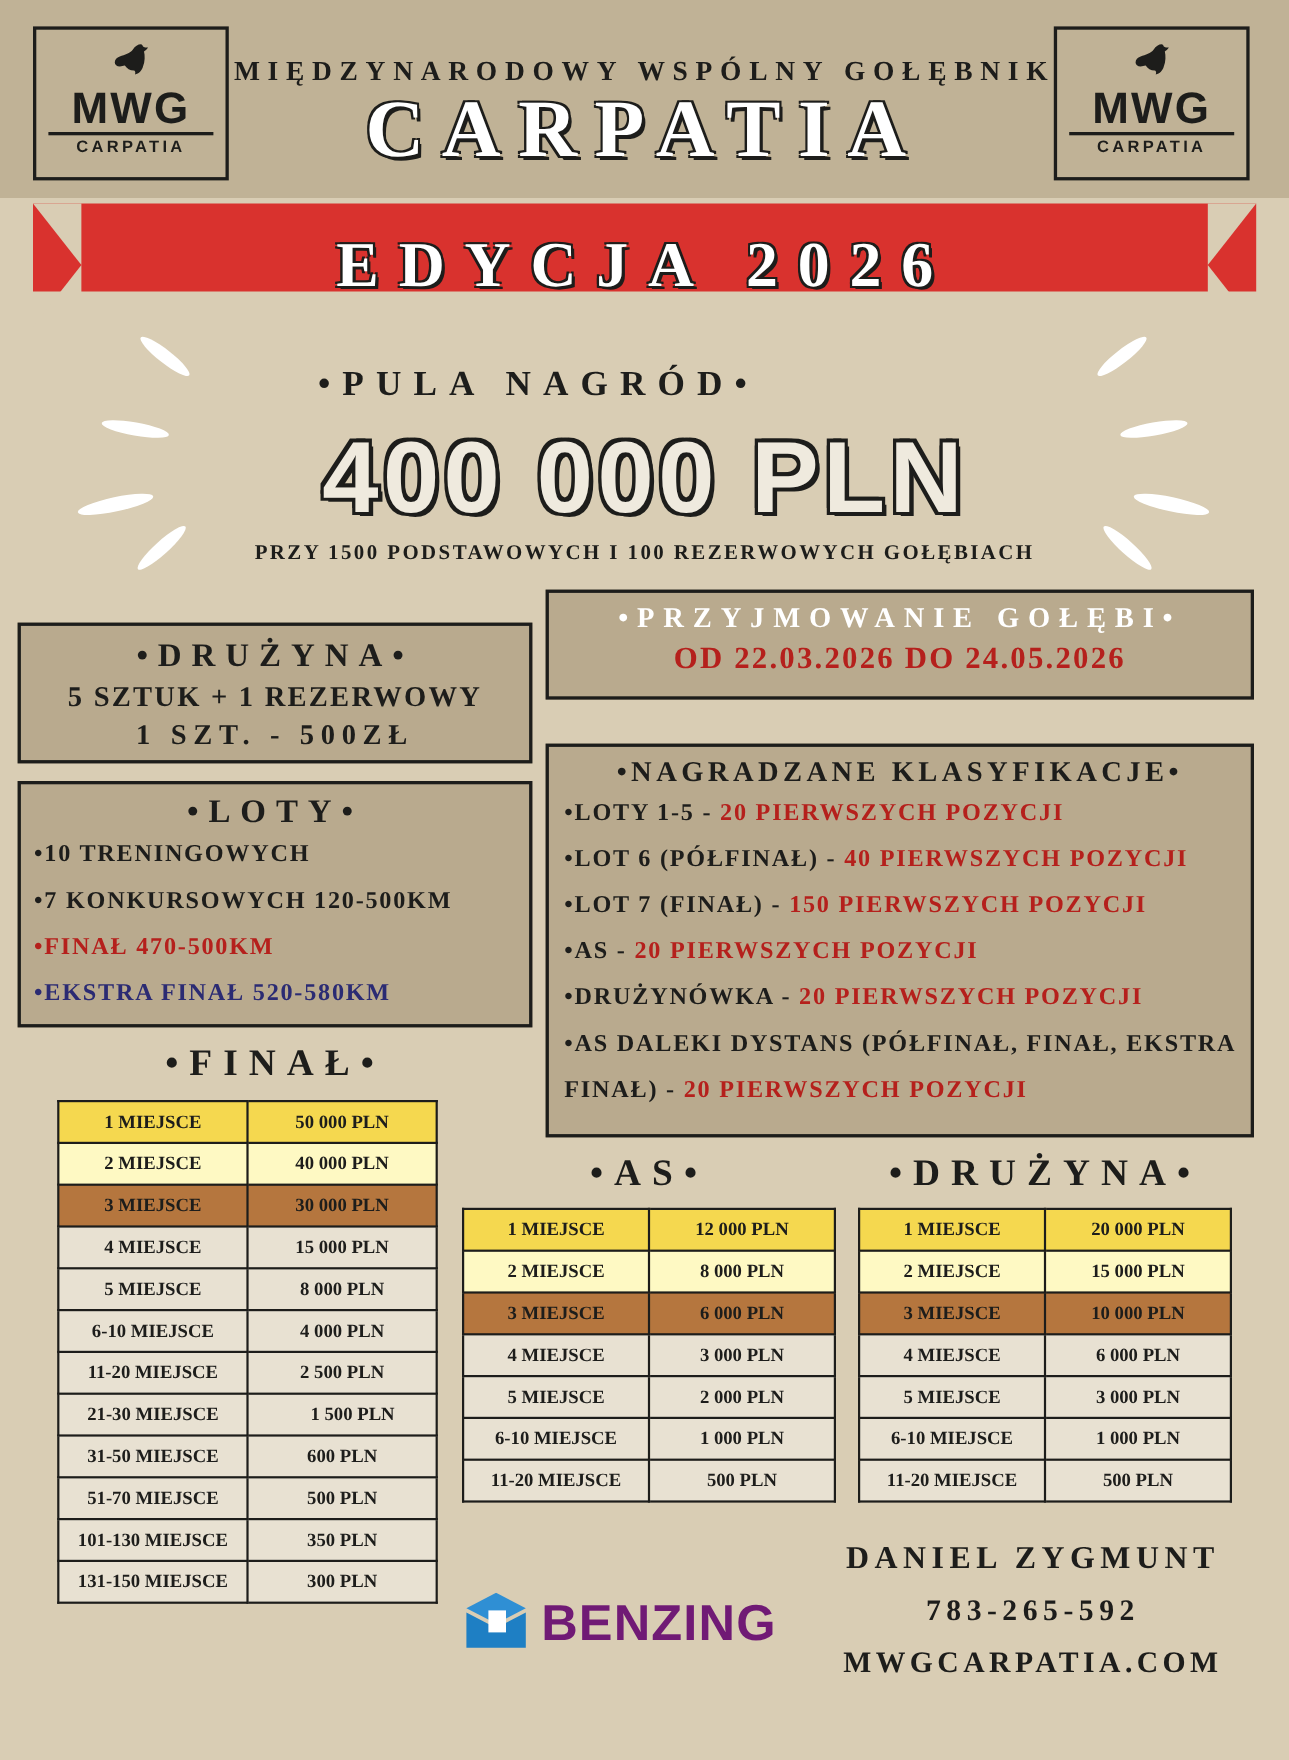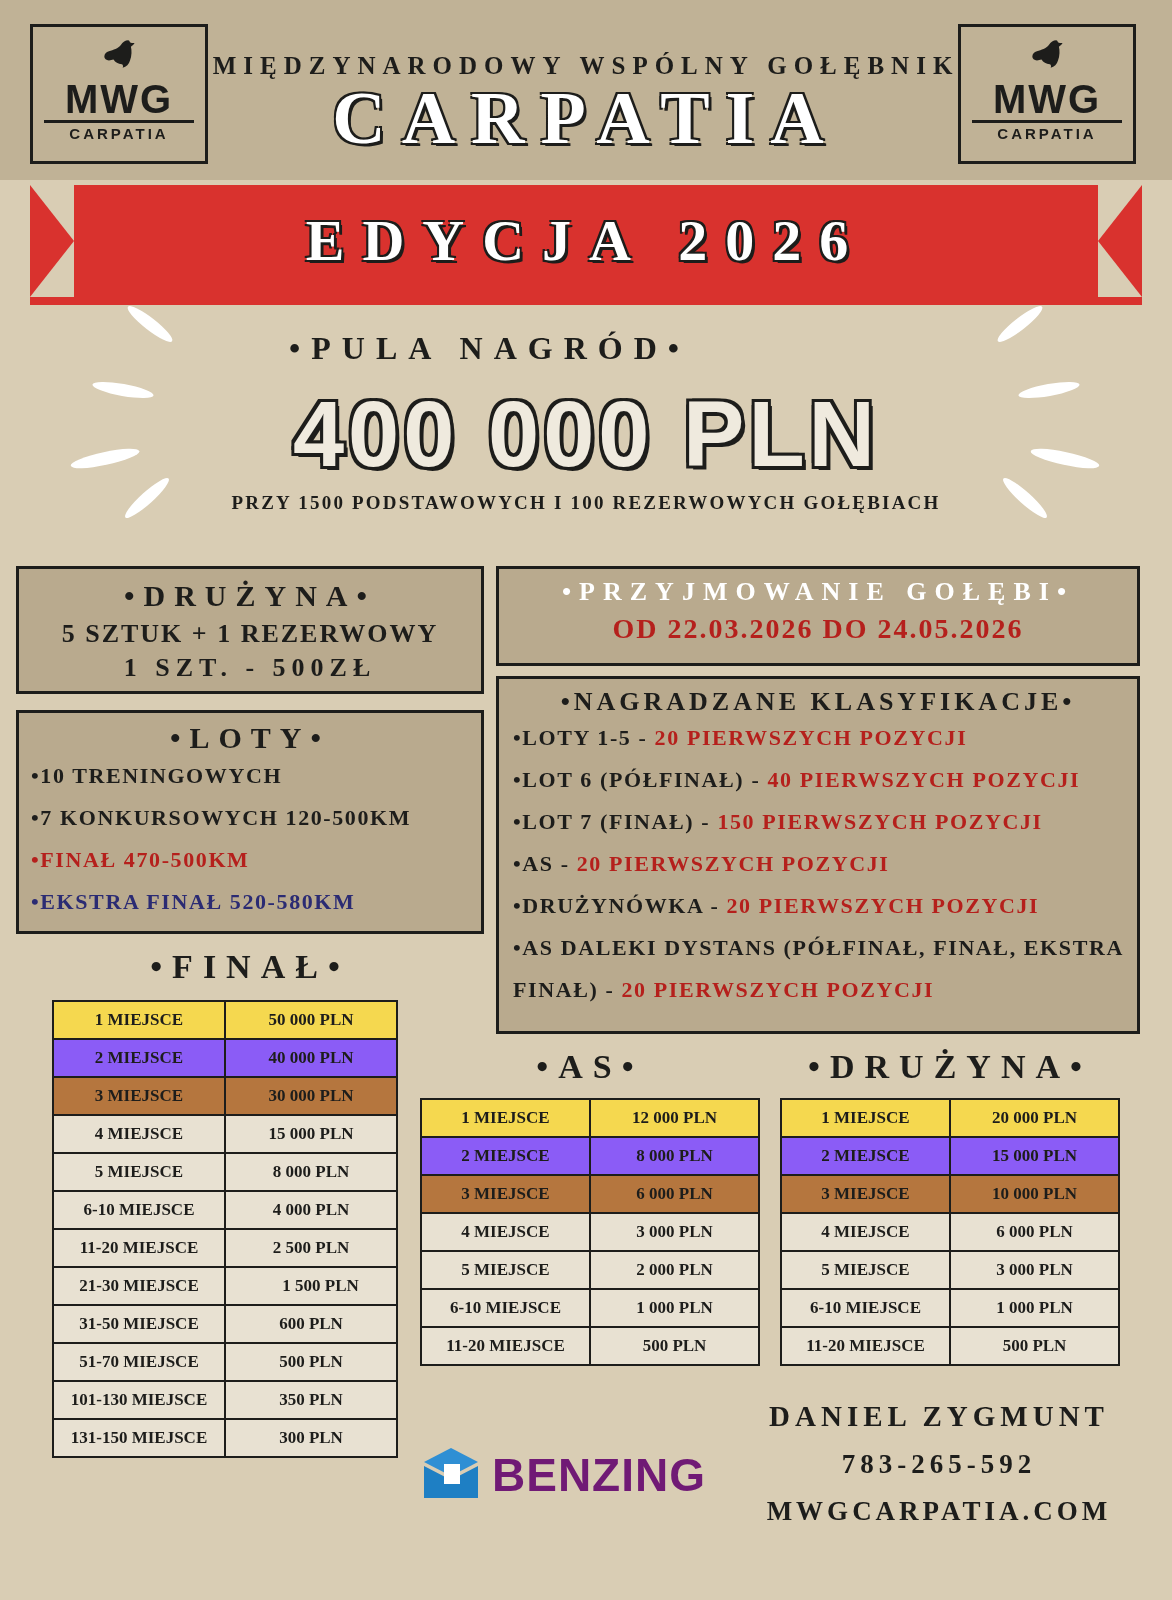--- a/index.html
+++ b/index.html
@@ -42,21 +42,21 @@
     font-size:25px; letter-spacing:7px;
   }
   .maintitle {
     position:absolute; top:78px; left:0; width:1172px; text-align:center;
     font-family:"Liberation Serif", serif; font-weight:bold;
     font-size:74px; letter-spacing:16px; color:#fff;
     text-shadow: 3px 3px 0 #1d1d1b, -2px -2px 0 #1d1d1b, 2px -2px 0 #1d1d1b, -2px 2px 0 #1d1d1b;
     line-height:80px;
   }
   .ribbon {
-    position:absolute; top:185px; left:30px; width:1112px; height:120px;
+    position:absolute; top:185px; left:30px; width:1112px; height:80px;
     background:#d9322e;
   }
   .ribbon:before {
     content:""; position:absolute; left:-0px; top:0; width:0; height:0;
     border-top:56px solid #d9cdb4; border-bottom:56px solid #d9cdb4; border-left:44px solid transparent;
   }
   .ribbon:after {
     content:""; position:absolute; right:0; top:0; width:0; height:0;
     border-top:56px solid #d9cdb4; border-bottom:56px solid #d9cdb4; border-right:44px solid transparent;
   }
@@ -109,21 +109,21 @@
     font-family:"Liberation Serif", serif; font-weight:bold;
     position:absolute;
   }
   table.prize td {
     border:2px solid #1d1d1b;
     text-align:center;
     background:#e8e1d2;
     font-size:17px;
   }
   table.prize tr.gold td { background:#f5d84f; }
-  table.prize tr.silver td { background:#8b5cf6; }
+  table.prize tr.silver td { background:#fef9c3; }
   table.prize tr.bronze td { background:#b5763e; }
 
   .contact {
     position:absolute; left:735px; top:1400px; width:408px; text-align:center;
     font-family:"Liberation Serif", serif; font-weight:bold;
   }
   .contact .nm { font-size:29px; letter-spacing:5px; }
   .contact .ph { font-size:27px; letter-spacing:5px; margin-top:16px; }
   .contact .ws { font-size:27px; letter-spacing:4px; margin-top:16px; }
 
@@ -183,21 +183,21 @@
 </div>
 
 <div class="panel" style="left:16px; top:710px; width:468px; height:224px; padding:8px 12px;">
   <div class="panel-head">•LOTY•</div>
   <div class="bullet-line">•10 TRENINGOWYCH</div>
   <div class="bullet-line">•7 KONKURSOWYCH 120-500KM</div>
   <div class="bullet-line red">•FINAŁ 470-500KM</div>
   <div class="bullet-line navy">•EKSTRA FINAŁ 520-580KM</div>
 </div>
 
-<div class="panel" style="left:496px; top:566px; width:644px; height:100px; padding-top:8px;">
+<div class="panel" style="left:496px; top:536px; width:644px; height:100px; padding-top:8px;">
   <div class="panel-head" style="color:#fff; font-size:26px; letter-spacing:8px;">•PRZYJMOWANIE GOŁĘBI•</div>
   <div class="panel-line red" style="font-size:28px; letter-spacing:2px; margin-top:6px;">OD 22.03.2026 DO 24.05.2026</div>
 </div>
 
 <div class="panel" style="left:496px; top:676px; width:644px; height:358px; padding:8px 14px;">
   <div class="panel-head" style="font-size:26px; letter-spacing:4px;">•NAGRADZANE KLASYFIKACJE•</div>
   <div class="bullet-line">
     <span>•LOTY 1-5 - </span><span class="red">20 PIERWSZYCH POZYCJI</span>
   </div>
   <div class="bullet-line">

